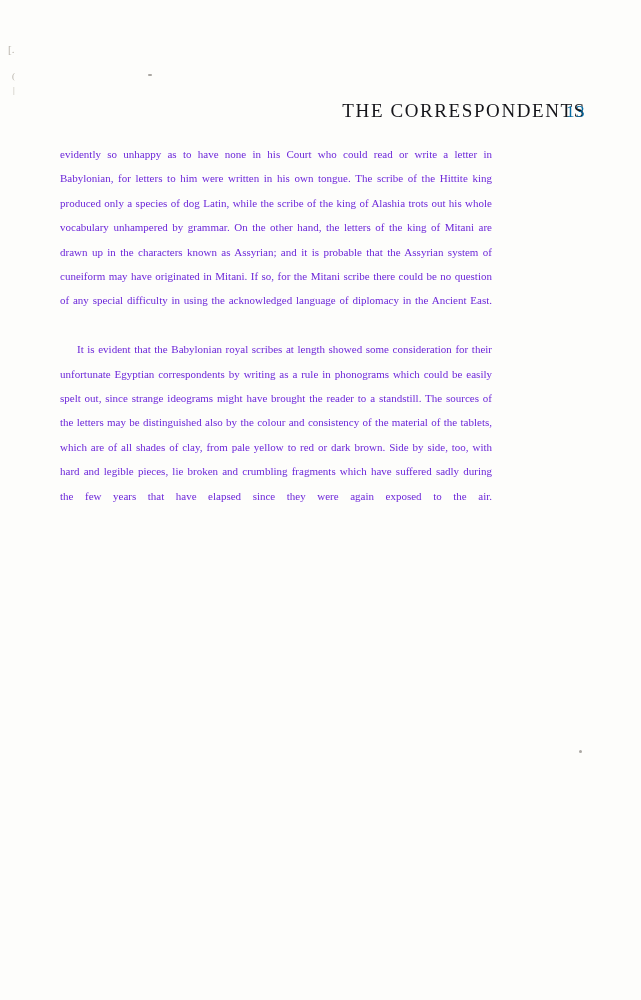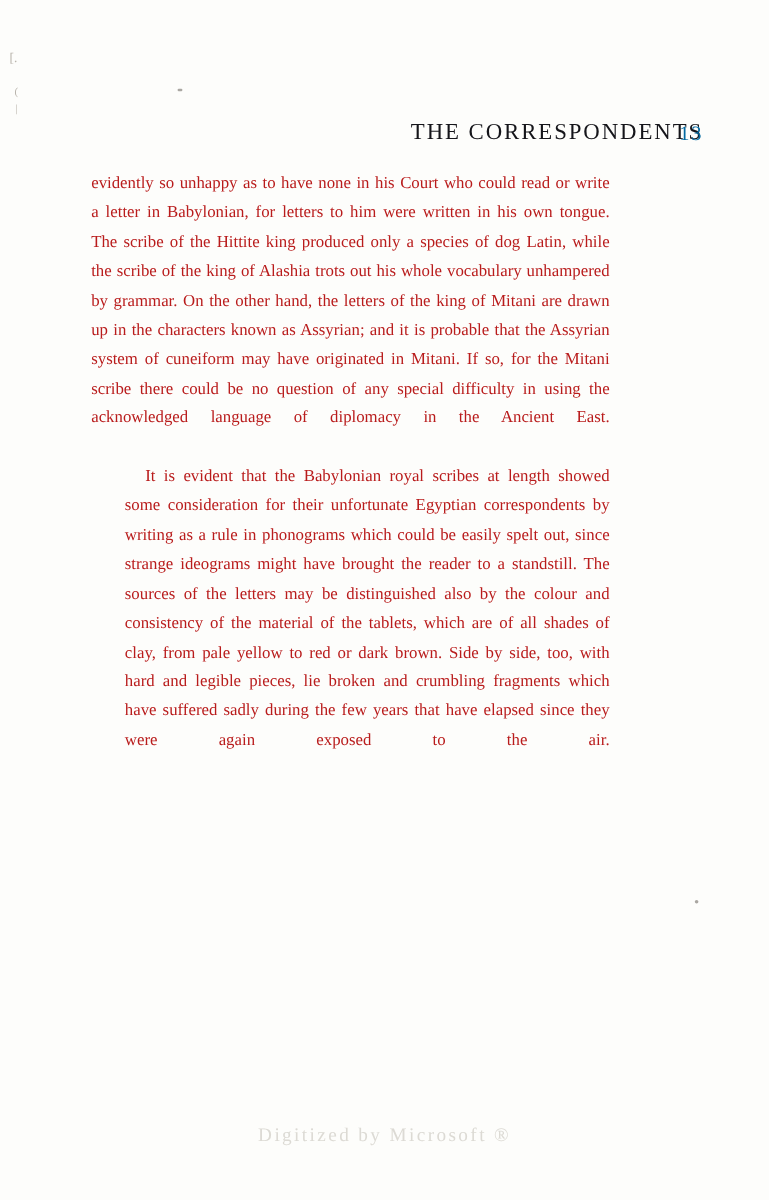--- a/index.html
+++ b/index.html
@@ -68,36 +68,35 @@
     position: absolute;
     right: 0;
     top: 2px;
     font-size: 17px;
     letter-spacing: 1.5px;
     color: #0369a1;
   }
 
   .body-text {
     position: absolute;
-    left: 76px;
+    left: 60px;
     top: 142px;
     width: 432px;
-    font-size: 14px;
+    font-size: 11px;
     line-height: 24.4px;
     text-align: justify;
     text-justify: inter-word;
-    color: #b91c1c;
+    color: #6d28d9;
     word-spacing: .5px;
   }
   .body-text p {
     margin: 0;
   }
   .body-text p + p {
     margin-top: 0;
-    margin-left: 28px;
   }
   .body-text p.indent {
     text-indent: 17px;
   }
   
   .body-text p:after {
     content: "";
     display: inline-block;
     width: 100%;
   }
@@ -129,15 +128,14 @@
   <header class="running-head">
     <div class="head-title">THE CORRESPONDENTS</div>
     <div class="head-folio">13</div>
   </header>
 
   <article class="body-text">
     <p>evidently so unhappy as to have none in his Court who could read or write a letter in Babylonian, for letters to him were written in his own tongue. The scribe of the Hittite king produced only a species of dog Latin, while the scribe of the king of Alashia trots out his whole vocabulary unhampered by grammar. On the other hand, the letters of the king of Mitani are drawn up in the characters known as Assyrian; and it is probable that the Assyrian system of cuneiform may have originated in Mitani. If so, for the Mitani scribe there could be no question of any special difficulty in using the acknowledged language of diplomacy in the Ancient East.</p>
     <p class="indent">It is evident that the Babylonian royal scribes at length showed some consideration for their unfortunate Egyptian correspondents by writing as a rule in phonograms which could be easily spelt out, since strange ideograms might have brought the reader to a standstill. The sources of the letters may be distinguished also by the colour and consistency of the material of the tablets, which are of all shades of clay, from pale yellow to red or dark brown. Side by side, too, with hard and legible pieces, lie broken and crumbling fragments which have suffered sadly during the few years that have elapsed since they were again exposed to the air.</p>
   </article>
 
-  <div class="footer-scan">Digitized by Microsoft ®</div>
 
 </div>
 
 </body></html>

